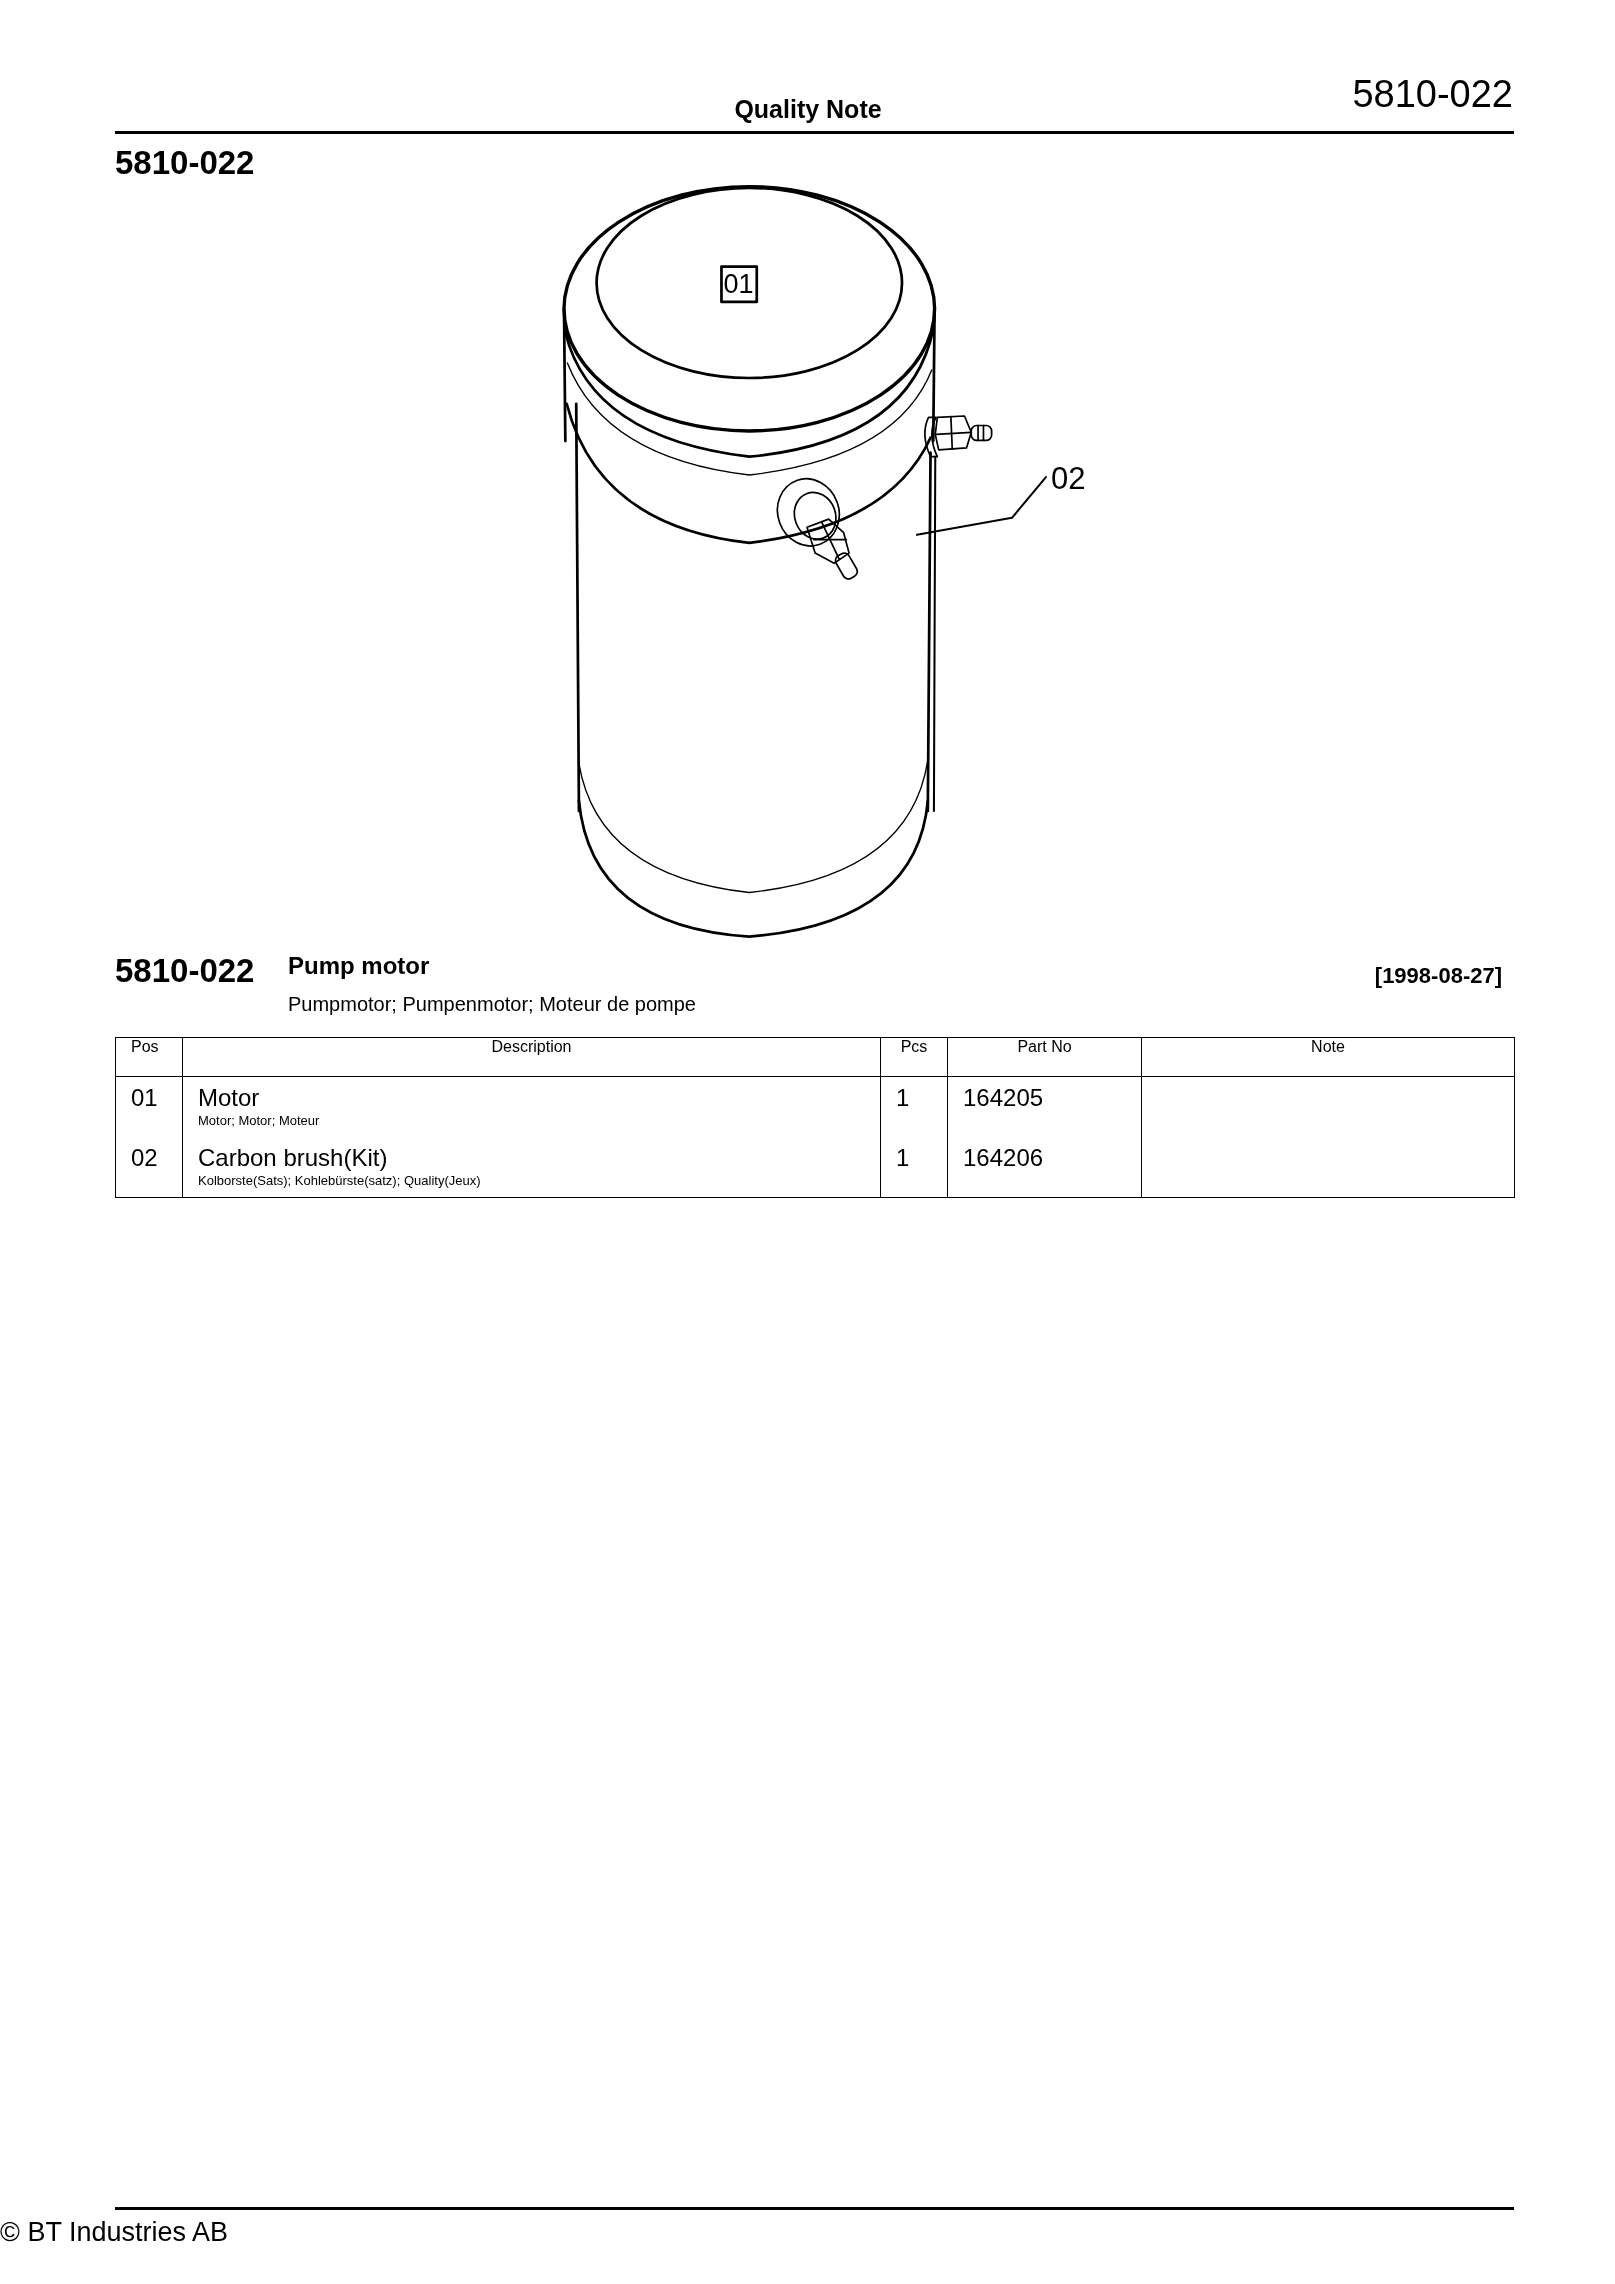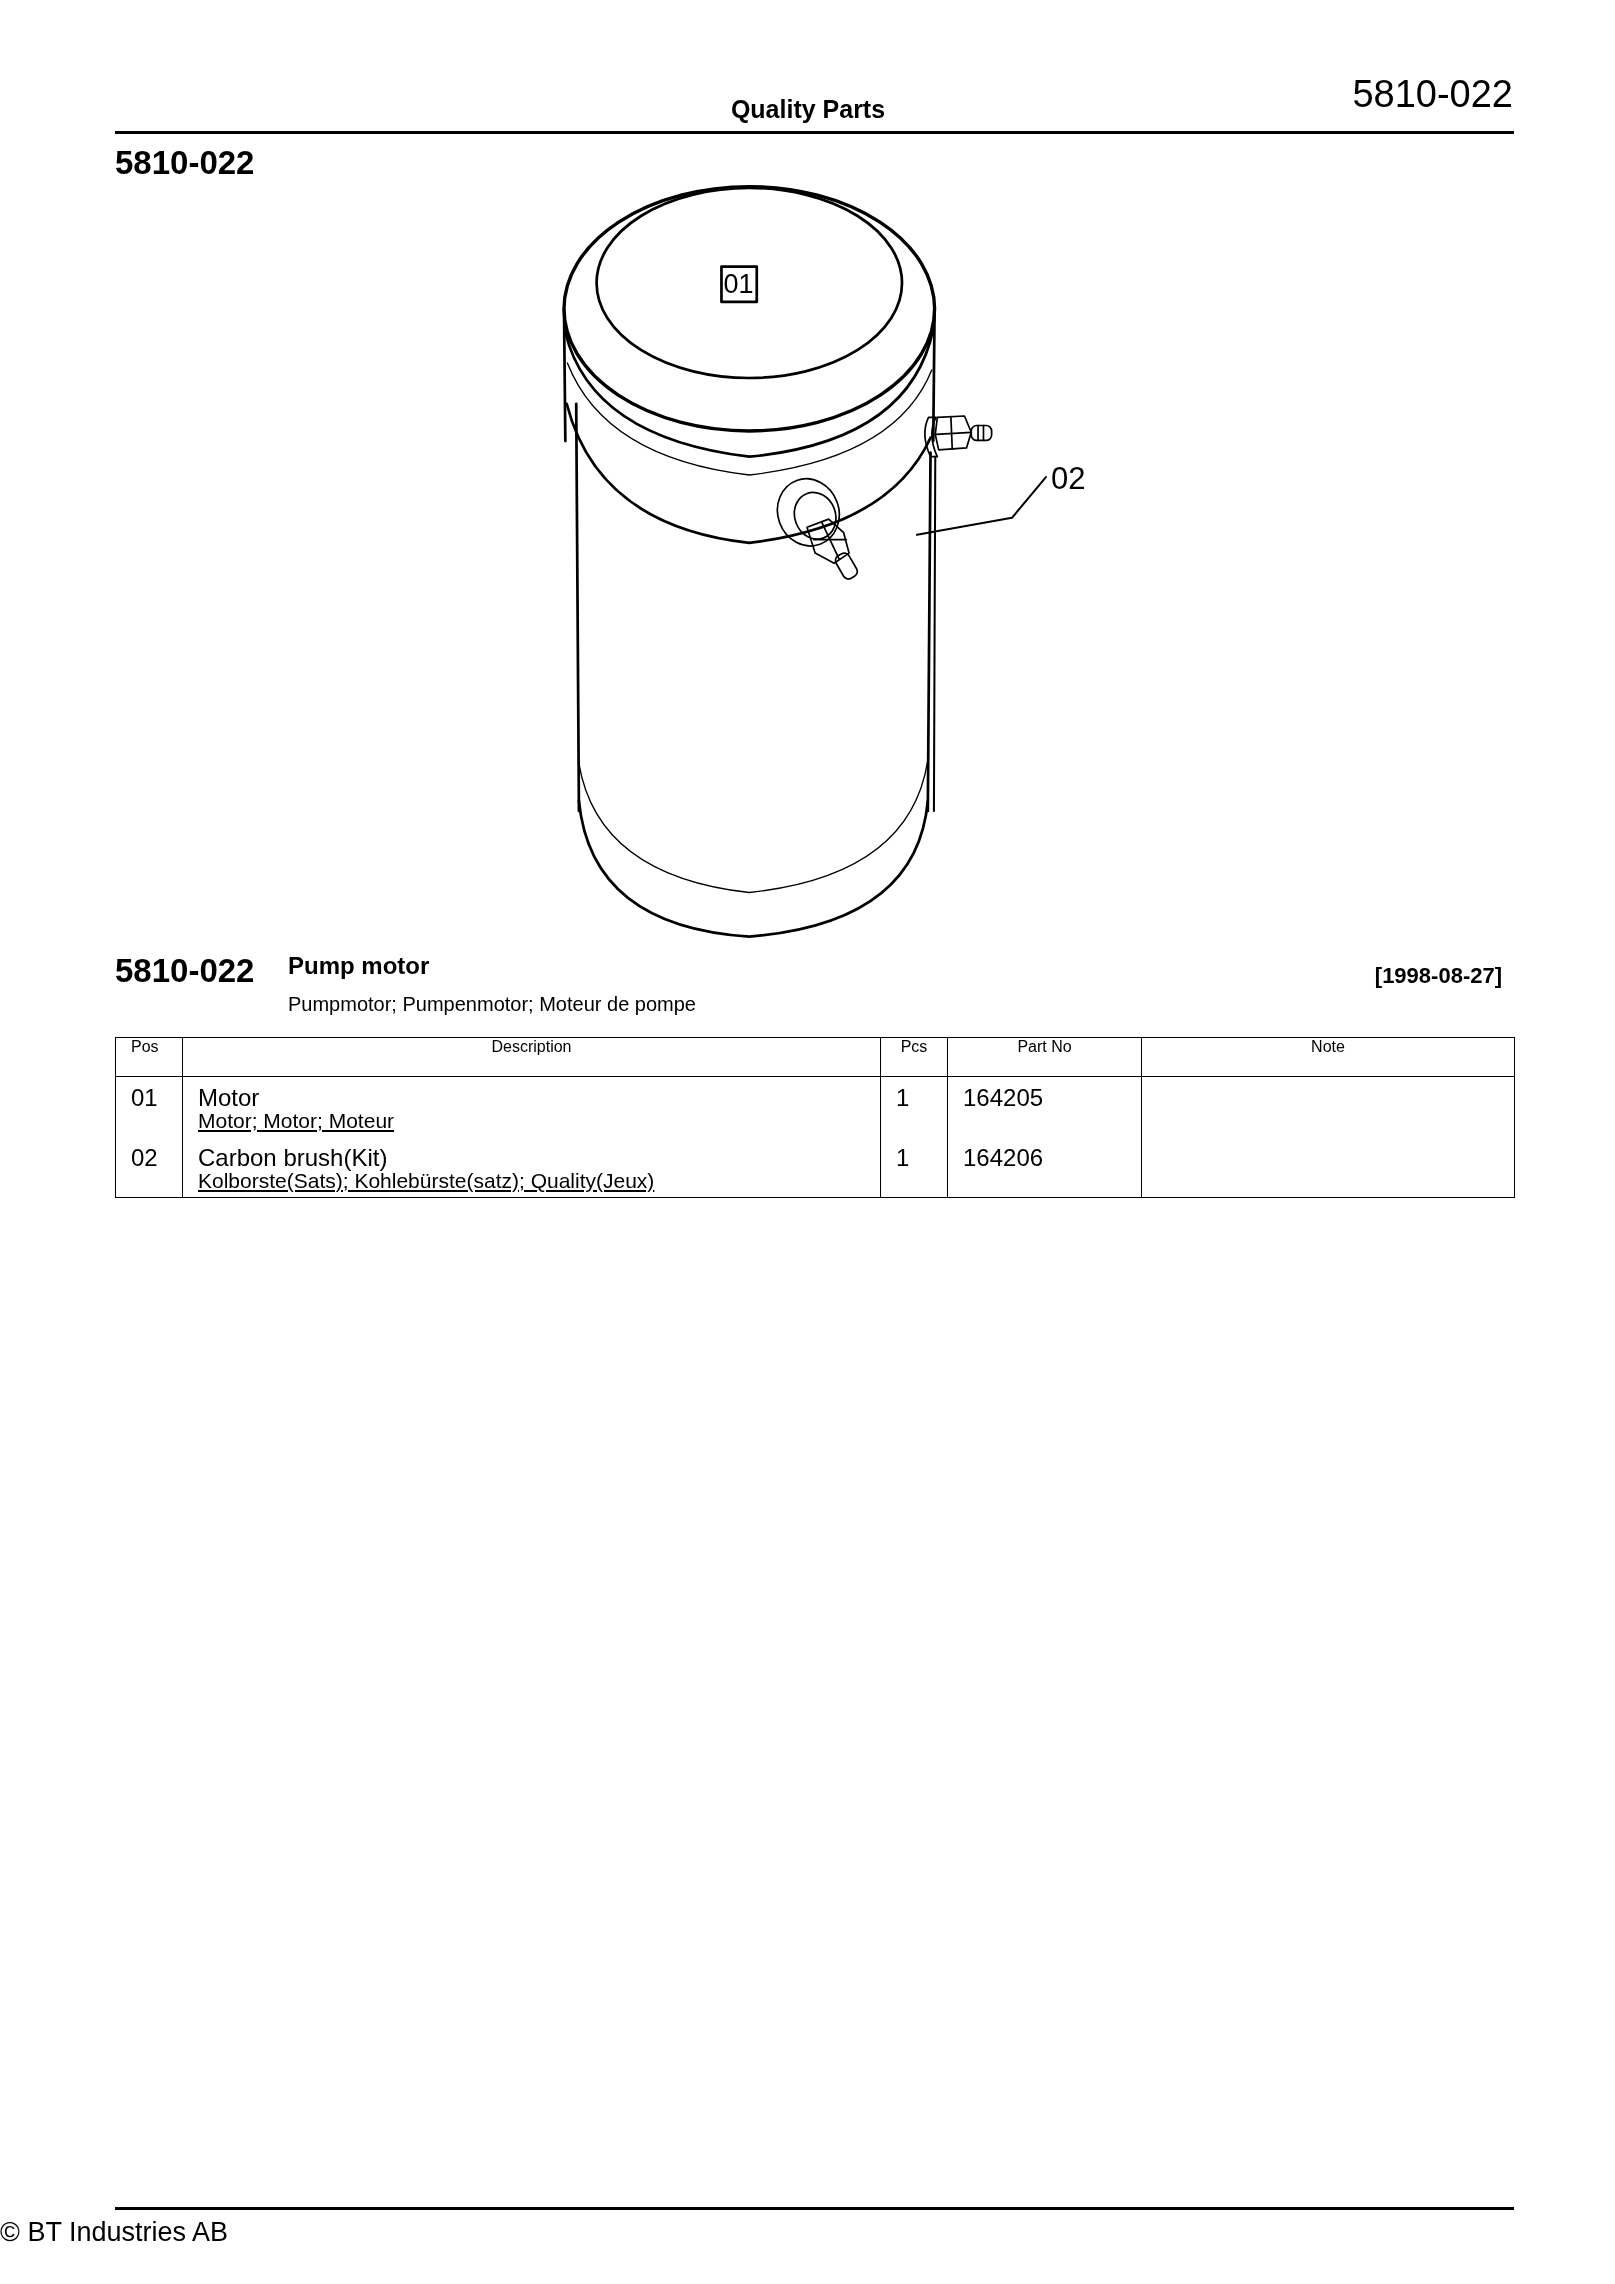--- a/index.html
+++ b/index.html
@@ -24,29 +24,29 @@
   .model-cell { font-size: 18.3px; padding-top: 13.6px !important; padding-left: 16.3px !important; white-space: pre; }
   .head-row td { height: 38px; text-align: center; vertical-align: middle; font-size: 16px;
                  border-top: 3.4px solid #000; border-bottom: 3.4px double #000; }
   .head-row td.pos { text-align: left; padding-left: 15px; }
   .c-pos { padding-left: 15px !important; }
   .c-desc { padding-left: 15px !important; }
   .c-pcs { padding-left: 15px !important; }
   .c-part { padding-left: 15px !important; }
   .item { height: 60px; }
   .item .main { font-size: 24px; line-height: 27px; padding-top: 6.8px; }
-  .item .sub { font-size: 21px; line-height: 20.4px; text-decoration: underline; }
+  .item .sub { font-size: 13px; line-height: 20.4px; }
   .body-row td { border-bottom: 3.4px solid #000; padding-bottom: 2.7px; }
   .ftr-rule { left: 115px; width: 1399px; top: 2207px; height: 3.4px; background: #000; }
   .ftr-text { left: 0; width: 1616px; top: 2217px; text-align: left; font-size: 27px; }
 </style>
 </head>
 <body>
 
-<div class="abs hdr-center">Quality Parts</div>
+<div class="abs hdr-center">Quality Note</div>
 <div class="abs hdr-right">5810-022</div>
 <div class="abs hdr-rule"></div>
 
 <div class="abs doc-id">5810-022</div>
 
 <div class="abs drawing">
   <svg width="611" height="767" viewBox="0 0 900 1130" xmlns="http://www.w3.org/2000/svg" fill="none" stroke="#000" stroke-linecap="round" stroke-linejoin="round">
 
     <ellipse cx="323" cy="200" rx="273" ry="180" stroke-width="5"></ellipse>
 

